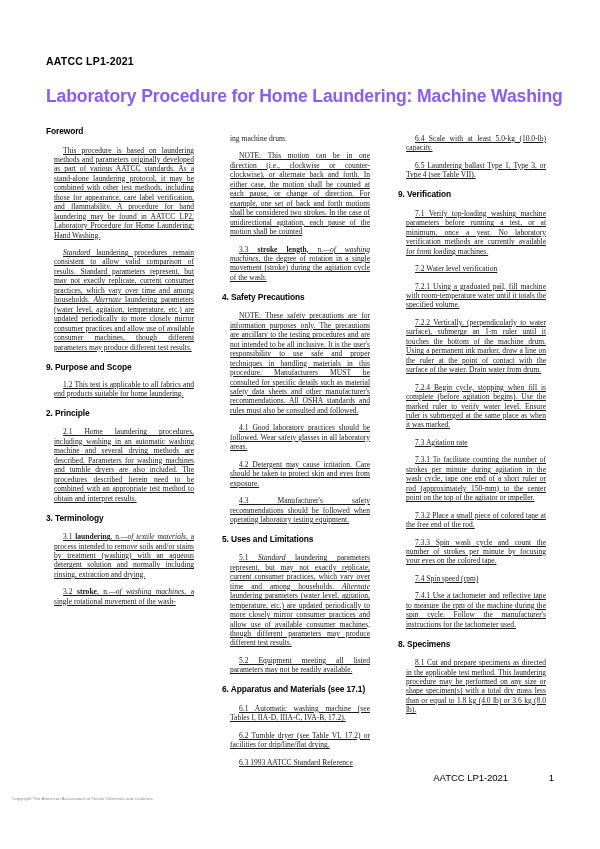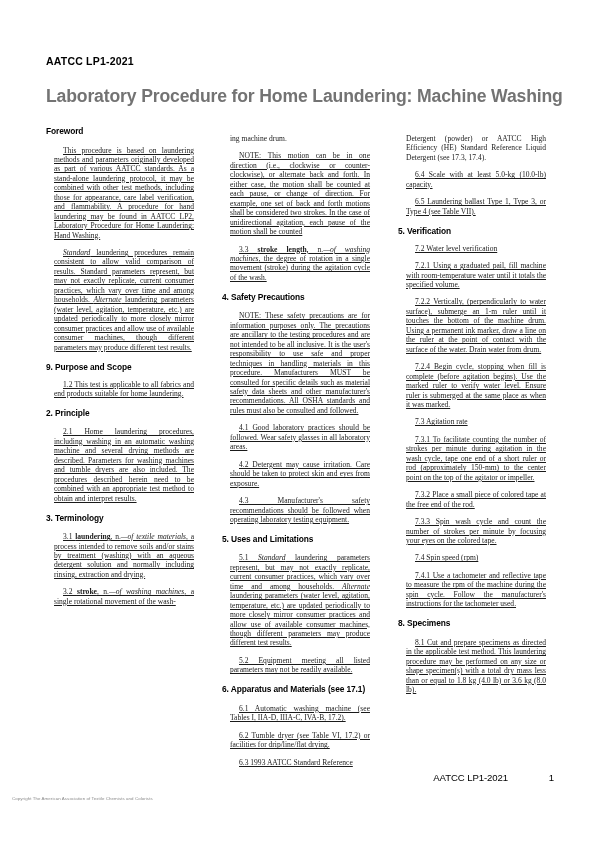--- a/index.html
+++ b/index.html
@@ -38,21 +38,21 @@
   .doc-title {
     position: absolute;
     left: 46px;
     top: 86px;
     width: 508px;
     text-align: center;
     font-family: "Liberation Sans", sans-serif;
     font-weight: bold;
     font-size: 17.6px;
     letter-spacing: -0.15px;
-    color: #737373;
+    color: #8b5cf6;
     white-space: nowrap;
   }
 
   
   .columns {
     position: absolute;
     left: 46px;
     top: 126px;
     width: 508px;
     height: 630px;
@@ -162,25 +162,25 @@
       <p class="indent sp-before"><span>5.1 </span><span class="it">Standard</span><span> laundering parameters represent, but may not exactly replicate, current consumer practices, which vary over time and among households. </span><span class="it">Alternate</span><span> laundering parameters (water level, agitation, temperature, etc.) are updated periodically to more closely mirror consumer practices and allow use of available consumer machines, though different parameters may produce different test results.</span></p>
       <p class="indent">5.2 Equipment meeting all listed parameters may not be readily available.</p>
 
       <h2 class="sp-before">6. Apparatus and Materials (see 17.1)</h2>
       <p class="indent sp-before">6.1 Automatic washing machine (see Tables I, IIA-D, IIIA-C, IVA-B, 17.2).</p>
       <p class="indent">6.2 Tumble dryer (see Table VI, 17.2) or facilities for drip/line/flat drying.</p>
       <p class="indent">6.3 1993 AATCC Standard Reference</p>
     </div>
 
     <div class="col">
-      <p>Detergent (powder) or AATCC High Efficiency (HE) Standard Reference Liquid Detergent (see 17.3, 17.4).</p>
       <p class="indent">6.4 Scale with at least 5.0-kg (10.0-lb) capacity.</p>
       <p class="indent">6.5 Laundering ballast Type 1, Type 3, or Type 4 (see Table VII).</p>
 
-      <h2 class="sp-before">5. Verification</h2>
+      <h2 class="sp-before">9. Verification</h2>
+      <p class="indent sp-before">7.1 Verify top-loading washing machine parameters before running a test, or at minimum, once a year. No laboratory verification methods are currently available for front loading machines.</p>
       <p class="indent">7.2 Water level verification</p>
       <p class="indent">7.2.1 Using a graduated pail, fill machine with room-temperature water until it totals the specified volume.</p>
       <p class="indent">7.2.2 Vertically, (perpendicularly to water surface), submerge an 1-m ruler until it touches the bottom of the machine drum. Using a permanent ink marker, draw a line on the ruler at the point of contact with the surface of the water. Drain water from drum.</p>
       <p class="indent">7.2.4 Begin cycle, stopping when fill is complete (before agitation begins). Use the marked ruler to verify water level. Ensure ruler is submerged at the same place as when it was marked.</p>
       <p class="indent">7.3 Agitation rate</p>
       <p class="indent">7.3.1 To facilitate counting the number of strokes per minute during agitation in the wash cycle, tape one end of a short ruler or rod (approximately 150-mm) to the center point on the top of the agitator or impeller.</p>
       <p class="indent">7.3.2 Place a small piece of colored tape at the free end of the rod.</p>
       <p class="indent">7.3.3 Spin wash cycle and count the number of strokes per minute by focusing your eyes on the colored tape.</p>
       <p class="indent">7.4 Spin speed (rpm)</p>
       <p class="indent">7.4.1 Use a tachometer and reflective tape to measure the rpm of the machine during the spin cycle. Follow the manufacturer's instructions for the tachometer used.</p>

